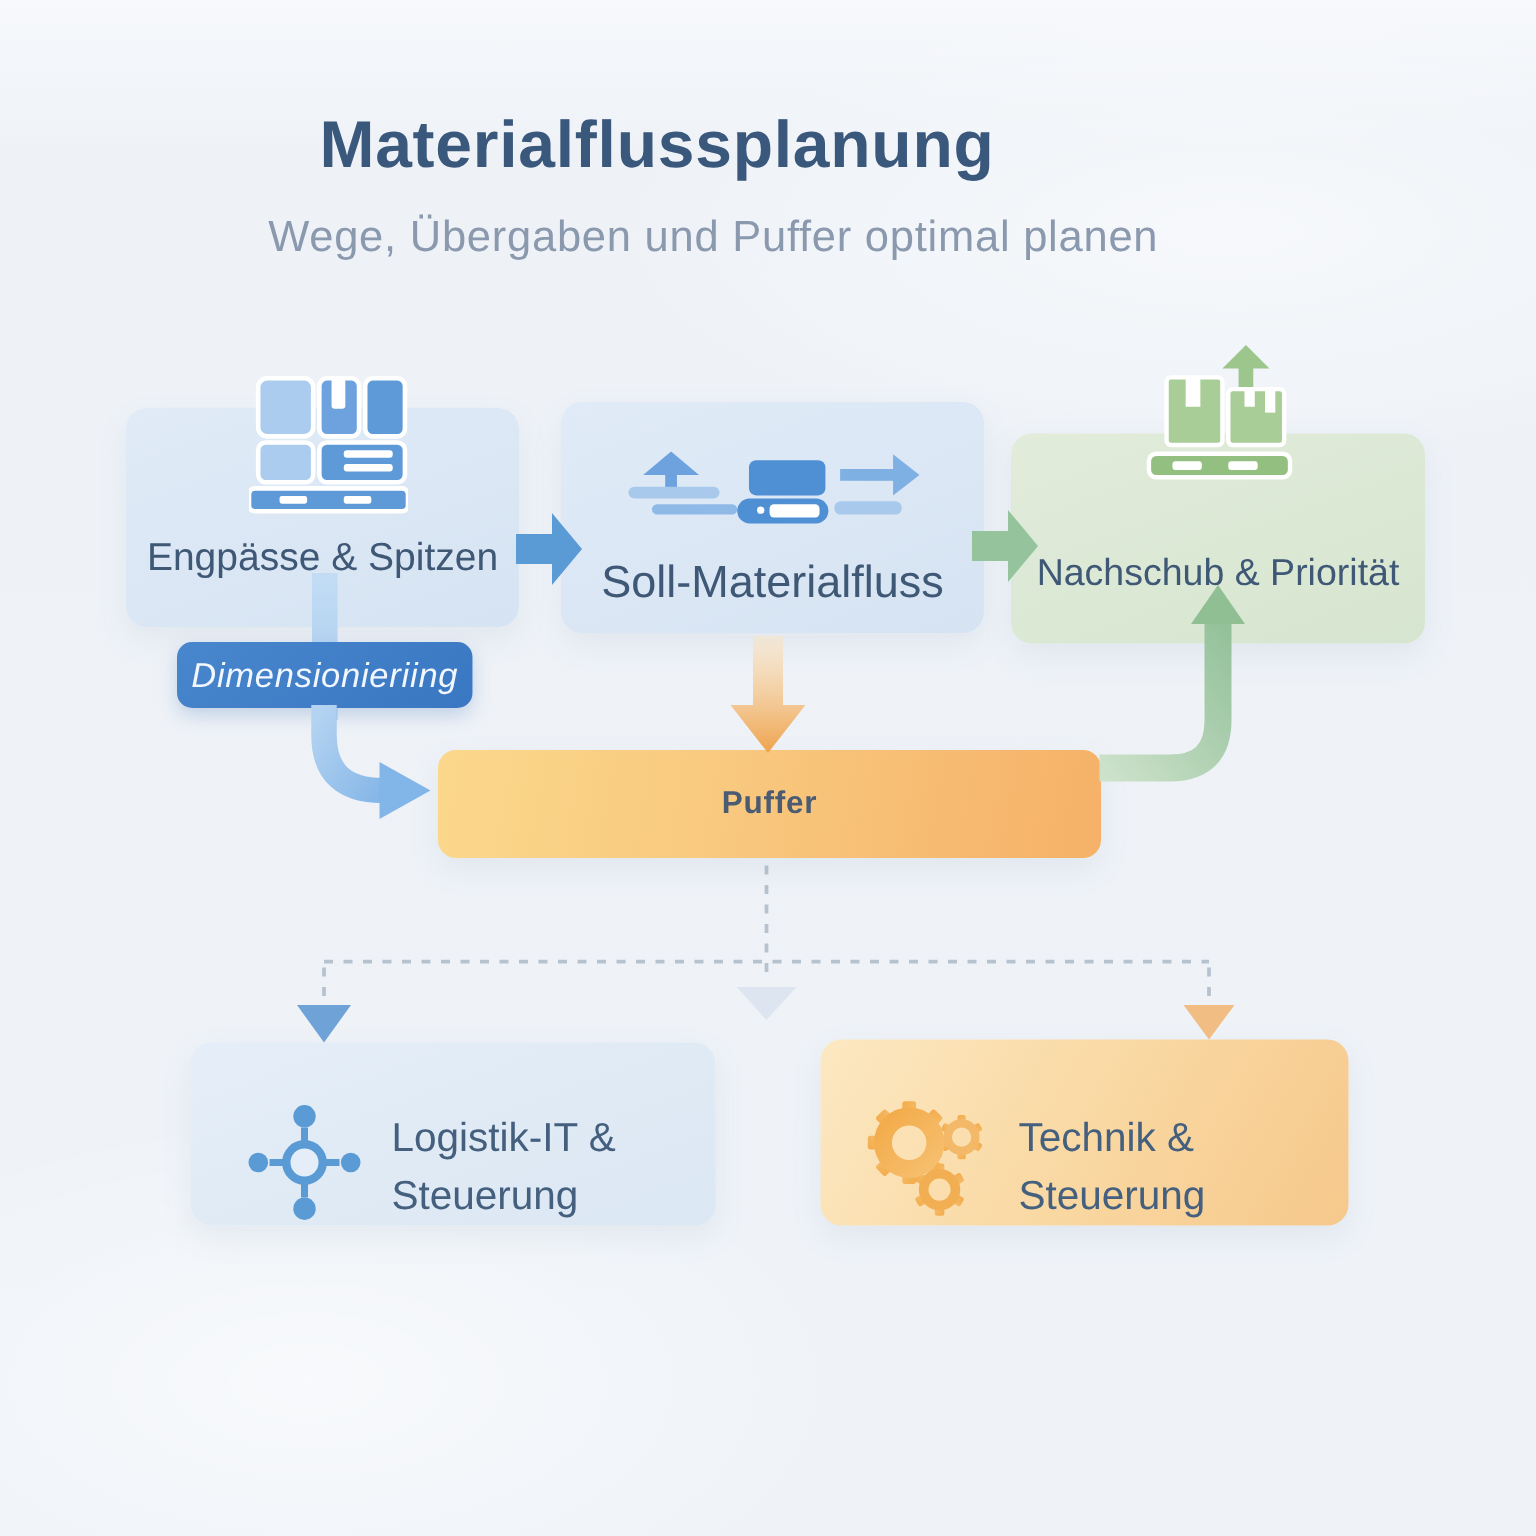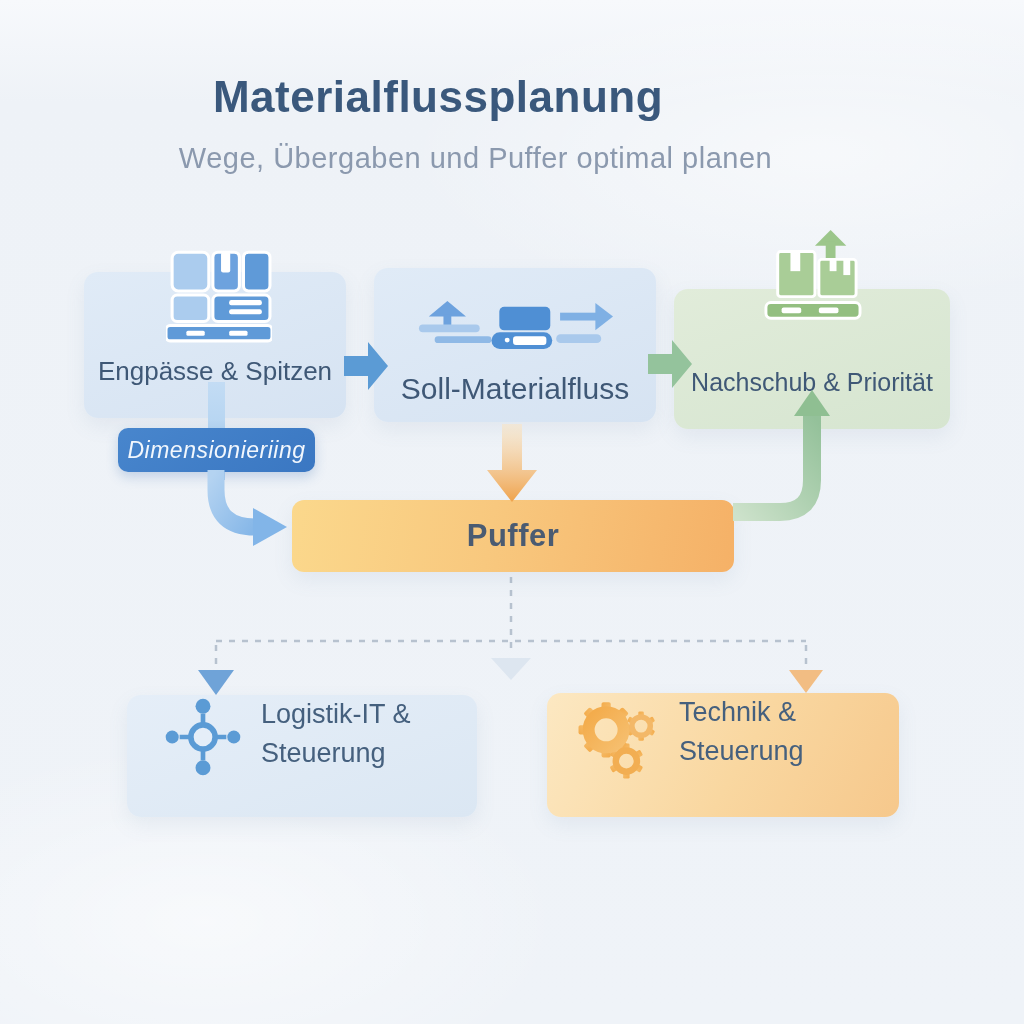--- a/index.html
+++ b/index.html
@@ -51,22 +51,22 @@
   }
   .bar-down{
     position:absolute;left:208px;top:382px;width:17px;height:98px;
     background:linear-gradient(180deg,#c3dcf4,#a6ccee);z-index:2;
   }
   .puffer{
     left:292px;top:500px;width:442px;height:72px;border-radius:12px;
     background:linear-gradient(100deg,#fbd88c 0%,#f8c87e 45%,#f5b167 100%);
     z-index:2;
   }
-  .puffer .label{font-size:31px;font-weight:600;color:#4a5b72;letter-spacing:.5px;}
-  .bottom-node{position:absolute;border-radius:14px;display:flex;align-items:flex-start;
+  .puffer .label{font-size:21px;font-weight:600;color:#4a5b72;letter-spacing:.5px;}
+  .bottom-node{position:absolute;border-radius:14px;display:flex;align-items:flex-end;
     box-shadow:0 8px 20px rgba(110,135,170,.10);}
   .box-logistik{left:127px;top:695px;width:350px;height:122px;
     background:linear-gradient(160deg,#e5eef8 0%,#dbe7f3 100%);}
   .box-technik{left:547px;top:693px;width:352px;height:124px;
     background:linear-gradient(120deg,#fce8c2 0%,#f9d7a0 55%,#f6c88c 100%);}
   .bottom-label{color:#45607e;font-size:27px;line-height:1.45;}
   .svg-layer{position:absolute;z-index:1;}
   .arrow-layer{position:absolute;z-index:4;}
 </style>
 </head>

